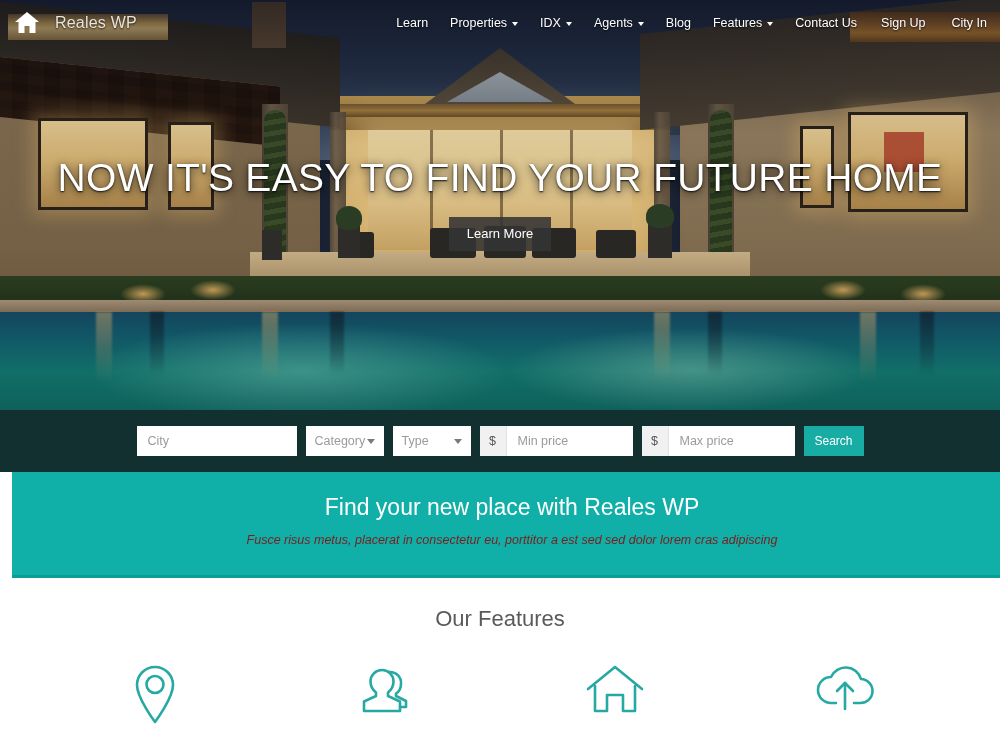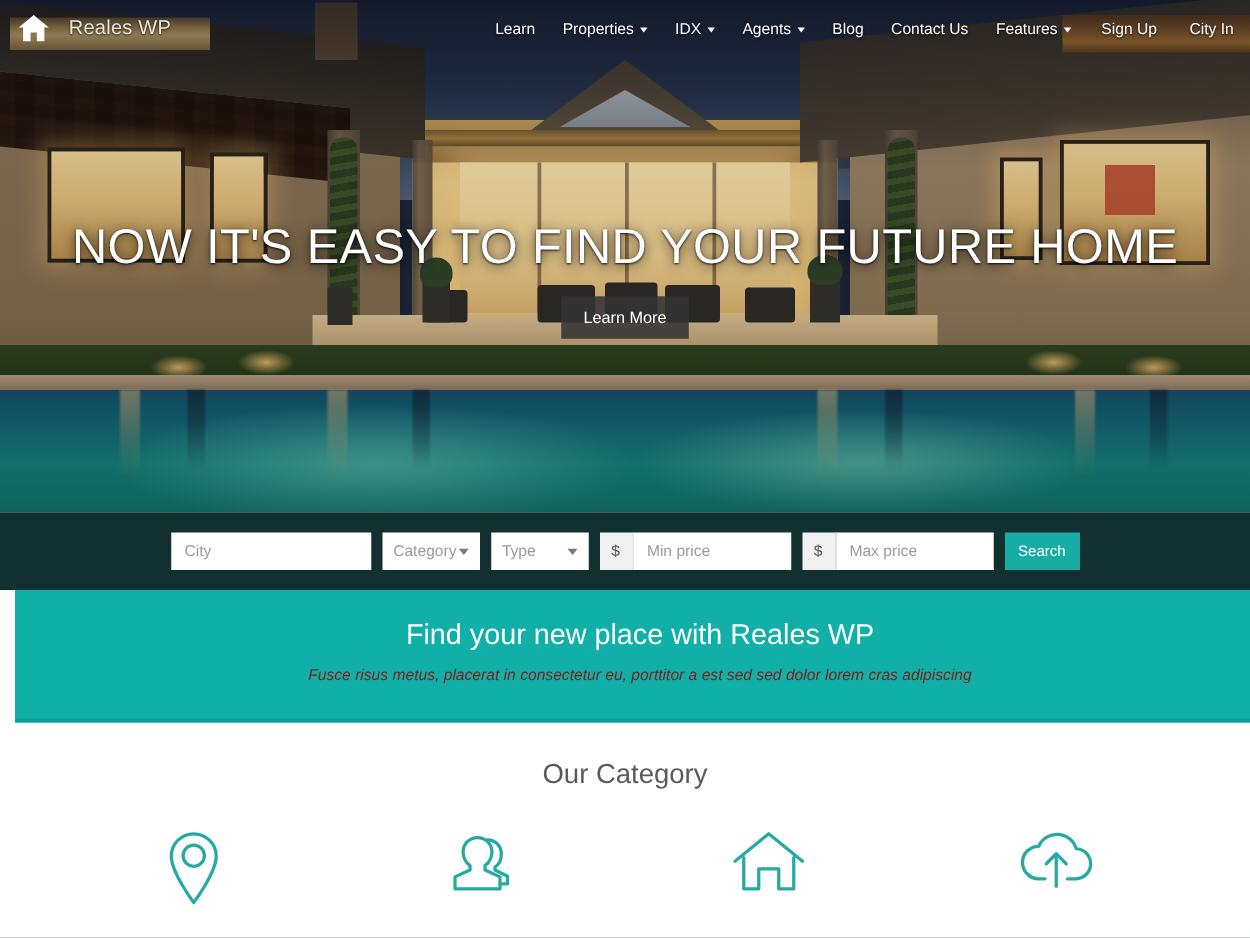--- a/index.html
+++ b/index.html
@@ -244,21 +244,21 @@
   .nav-item.auth { padding: 0 13px; text-align: right; }
   .caret {
     width: 0; height: 0; border-left: 3.5px solid transparent;
     border-right: 3.5px solid transparent; border-top: 4px solid #ffffff;
     display: inline-block; margin-top: 2px;
   }
 
   
   .hero-copy {
     position: absolute; left: 0; top: 158px; width: 1000px;
-    text-align: center; z-index: 30; margin-top: 20px;
+    text-align: center; z-index: 30;
   }
   .hero-title {
     font-size: 39px; color: #ffffff; letter-spacing: .3px;
     font-weight: 400; line-height: 1.05;
     text-shadow: 0 2px 10px rgba(0,0,0,.75), 0 1px 2px rgba(0,0,0,.9);
   }
   .hero-sub {
     margin-top: 11px; font-size: 12.5px; font-weight: bold; color: #ffffff;
     letter-spacing: .4px; text-shadow: 0 1px 4px rgba(0,0,0,.85);
   }
@@ -436,25 +436,25 @@
         <i class="caret"></i>
       </div>
       <div class="nav-item">
         <span>Agents</span>
         <i class="caret"></i>
       </div>
       <div class="nav-item">
         <span>Blog</span>
       </div>
       <div class="nav-item">
-        <span>Contact Us</span>
-      </div>
-      <div class="nav-item">
         <span>Features</span>
         <i class="caret"></i>
+      </div>
+      <div class="nav-item">
+        <span>Contact Us</span>
       </div>
       <div class="nav-item auth">
         <span>Sign Up</span>
       </div>
       <div class="nav-item auth">
         <span>City In</span>
       </div>
     </div>
   </div>
 
@@ -488,21 +488,21 @@
 
     <button class="btn-search">Search</button>
   </div>
 
   <div class="teal">
     <div class="teal-title">Find your new place with Reales WP</div>
     <div class="teal-sub">Fusce risus metus, placerat in consectetur eu, porttitor a est sed sed dolor lorem cras adipiscing</div>
   </div>
 
   <div class="services">
-    <div class="services-title">Our Category</div>
+    <div class="services-title">Our Features</div>
 
     <div class="svc-row">
 
       <div class="svc">
         <span>
           <svg width="48" height="62" viewBox="0 0 48 62" fill="none" stroke="#27a9a3" stroke-width="2.6" stroke-linejoin="round">
             <path d="M24 60 C24 60 42 36 42 23 A18 18 0 0 0 6 23 C6 36 24 60 24 60 Z"></path>
             <circle cx="24" cy="22.5" r="8.5"></circle>
           </svg>
         </span>

